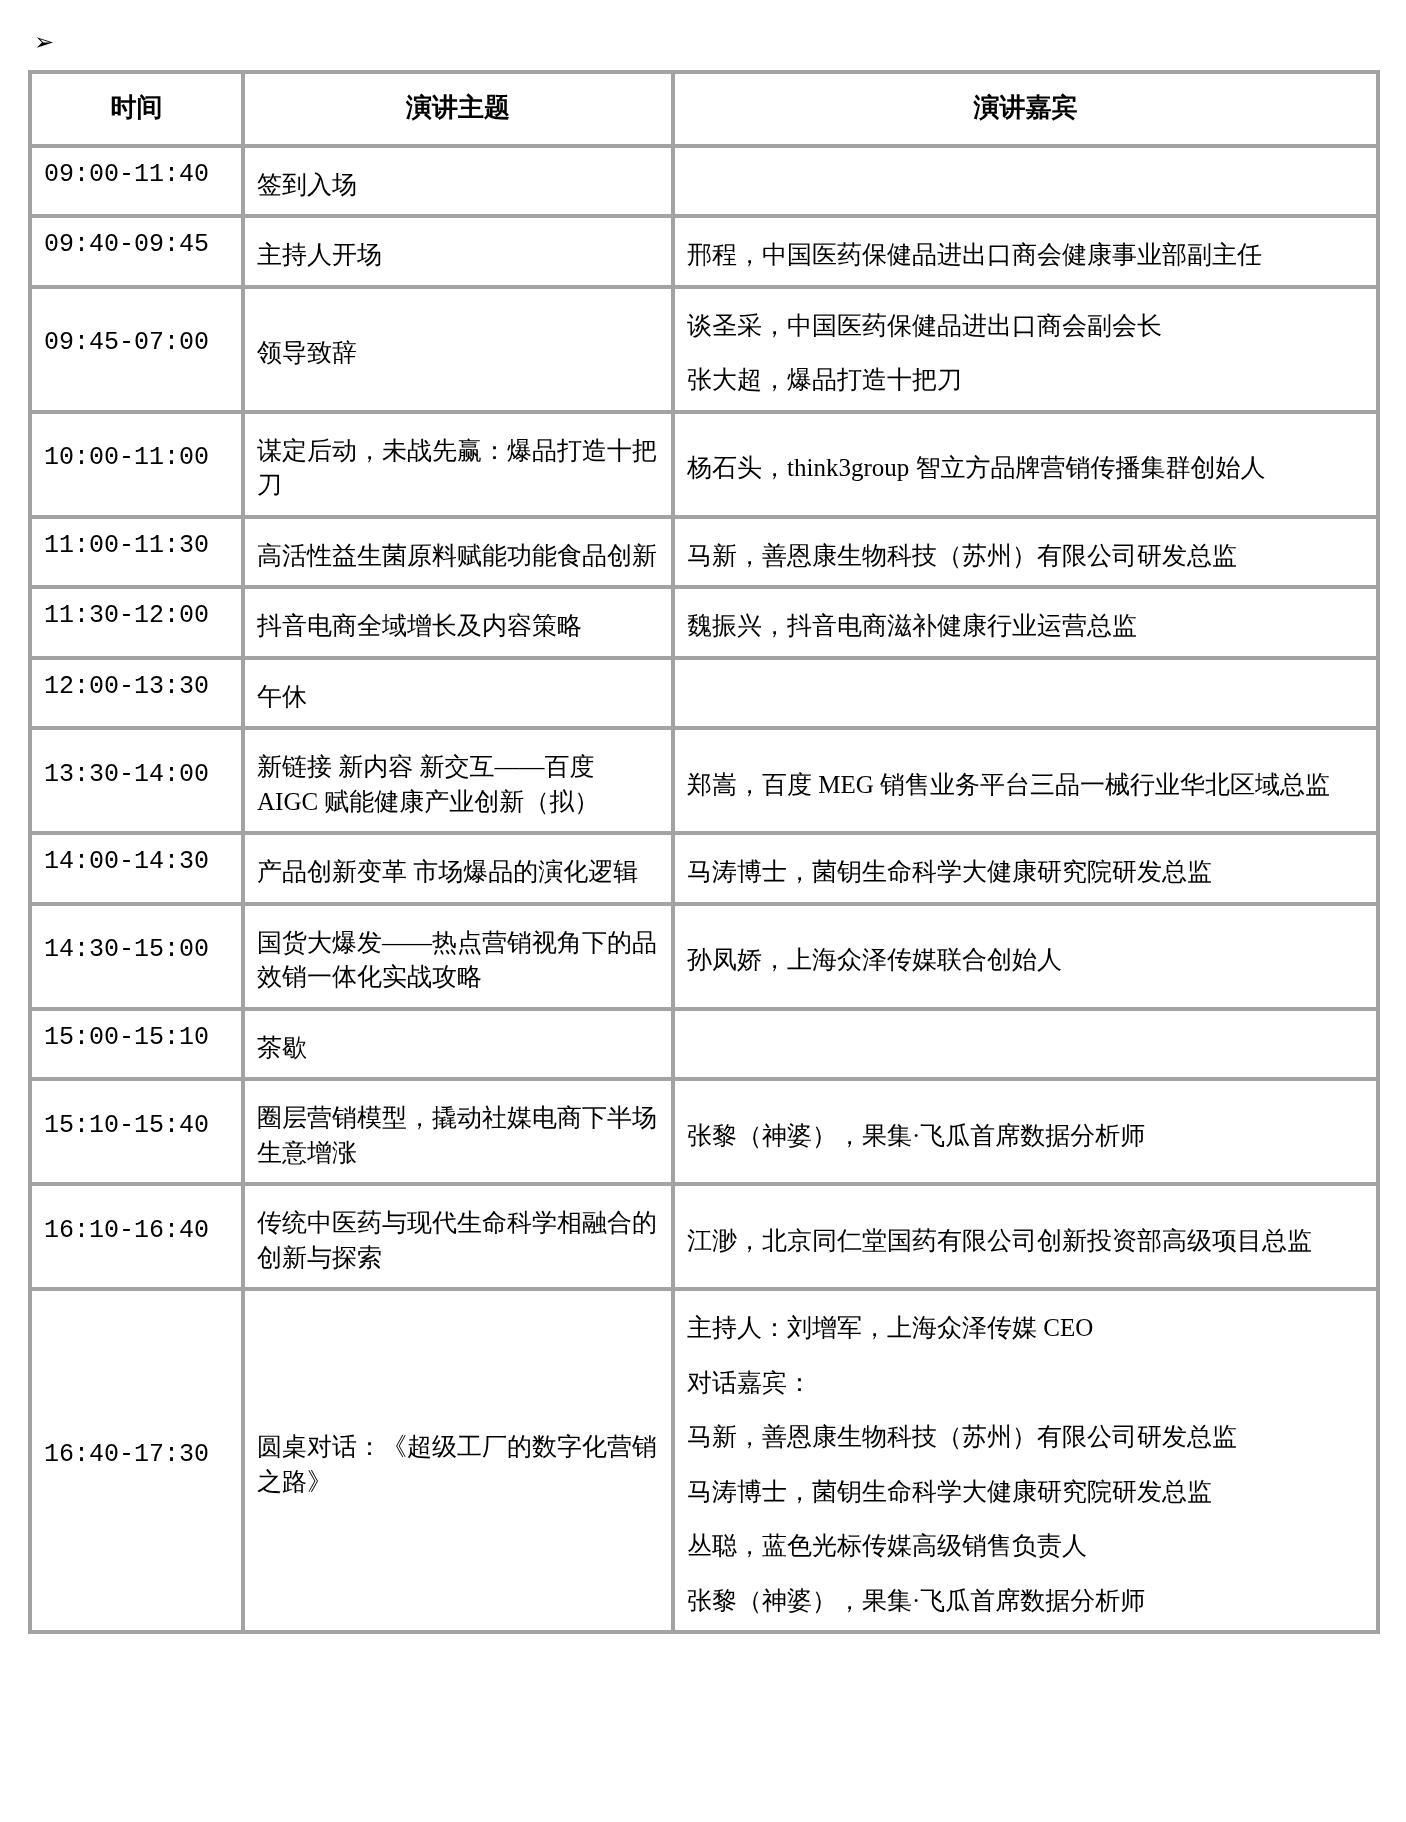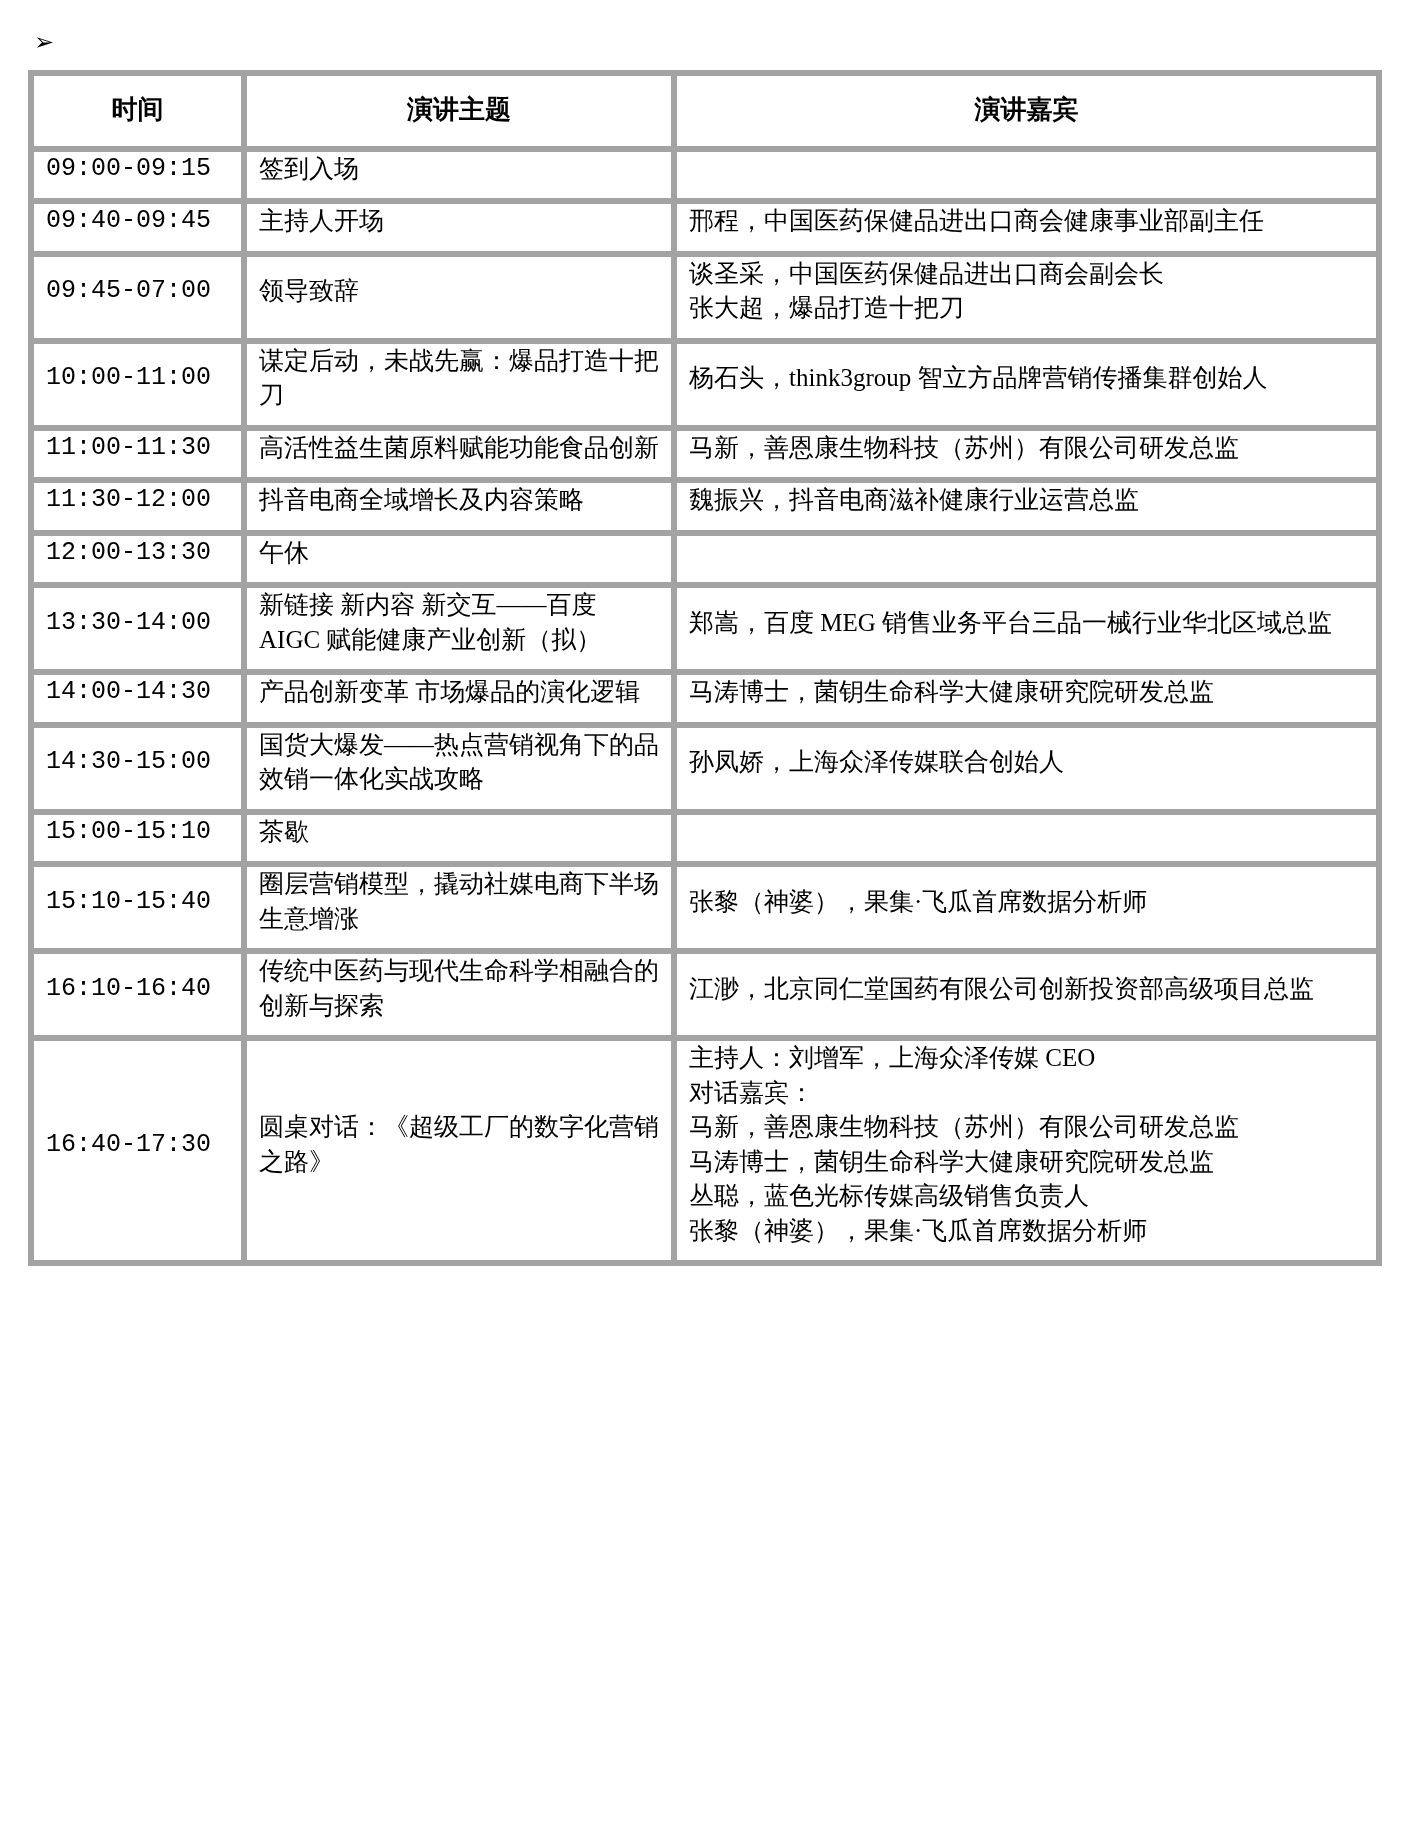--- a/index.html
+++ b/index.html
@@ -41,21 +41,21 @@
   table.agenda {
     border-collapse: collapse;
     width: 1348px;
     table-layout: fixed;
   }
   table.agenda col.c-time { width: 213px; }
   table.agenda col.c-topic { width: 430px; }
   table.agenda col.c-guest { width: 705px; }
 
   table.agenda th, table.agenda td {
-    border: 6px solid #a3a3a3;
+    border: 4px solid #a3a3a3;
     vertical-align: middle;
     padding: 0 12px 12px 12px;
     font-size: 25px;
     line-height: 1.38;
   }
   table.agenda th {
     font-weight: bold;
     font-size: 26px;
     padding-top: 16px;
     padding-bottom: 18px;
@@ -67,21 +67,21 @@
     white-space: nowrap;
     padding-left: 10px;
   }
   th.time-h {
     font-family: "Liberation Serif", "DejaVu Serif", serif;
     padding-left: 12px;
   }
   td.topic, td.guest {
     font-family: "Liberation Serif", "DejaVu Serif", serif;
   }
-  .line { display: block; }
+  .line { display: block; margin-top: 20px; }
   .tall td { padding-top: 16px; padding-bottom: 16px; }
 </style>
 </head>
 <body>
 
 <div class="page">
 
   <div class="doc-title-row">
     <span class="bullet-arrow">➢</span>
   </div>
@@ -94,21 +94,21 @@
     </colgroup>
     <thead>
       <tr>
         <th class="time-h">时间</th>
         <th>演讲主题</th>
         <th>演讲嘉宾</th>
       </tr>
     </thead>
     <tbody id="agenda-body">
         <tr>
-          <td class="time">09:00-09:15</td>
+          <td class="time">09:00-11:40</td>
           <td class="topic">
             <span class="line">签到入场</span>
           </td>
           <td class="guest">
             <span class="line"></span>
           </td>
         </tr>
         <tr>
           <td class="time">09:40-09:45</td>
           <td class="topic">

